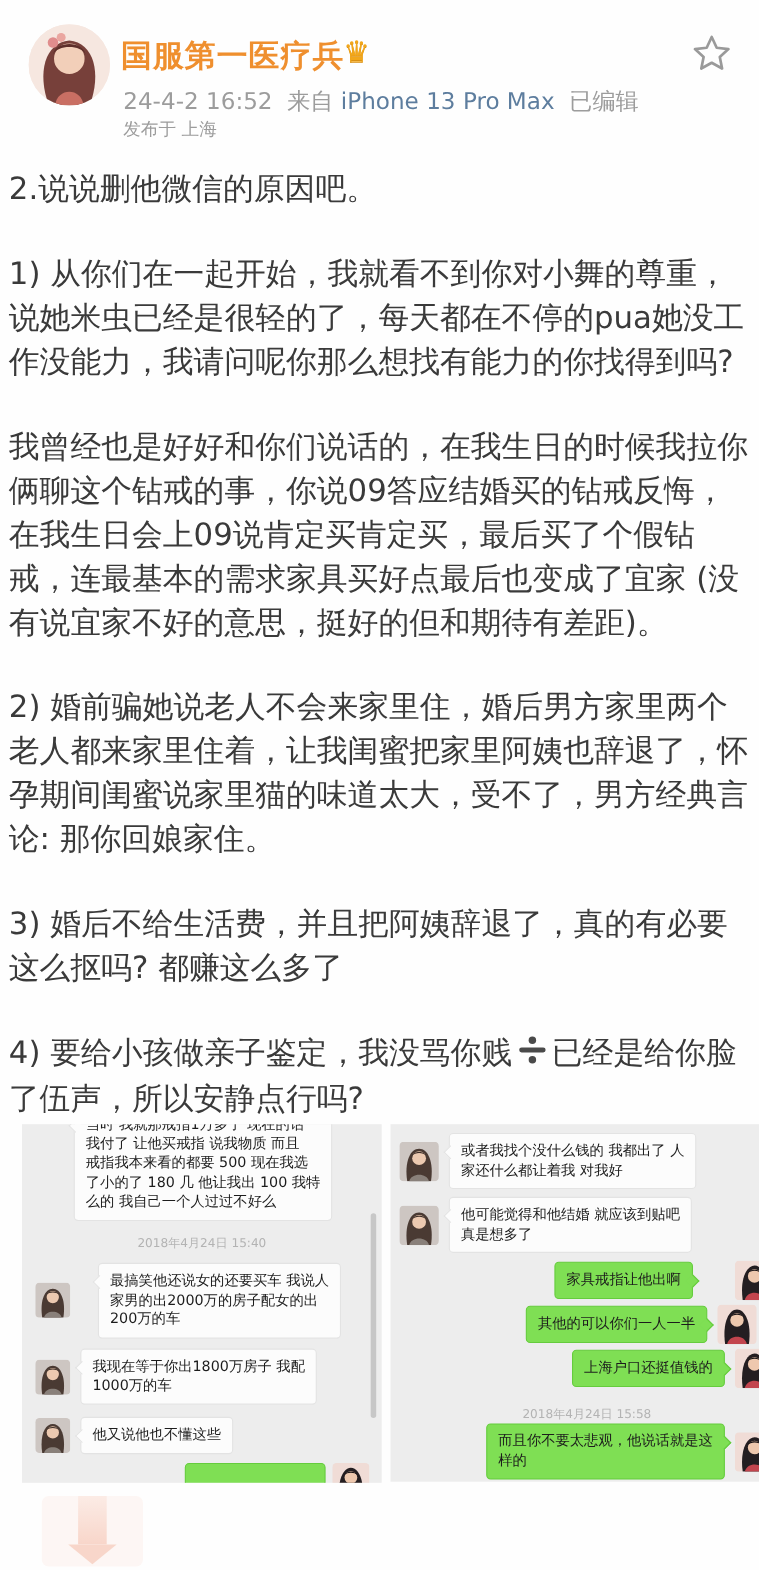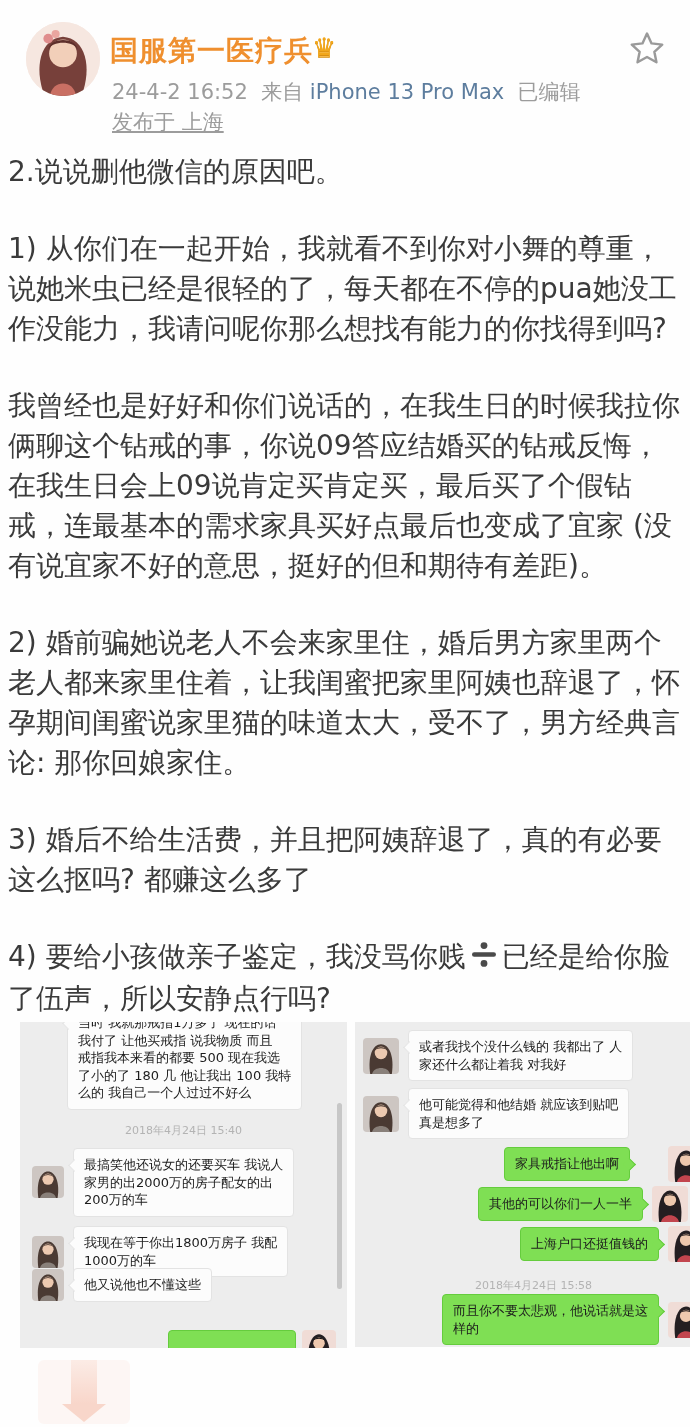--- a/index.html
+++ b/index.html
@@ -17,21 +17,21 @@
   .username {
     position:absolute; left:110px; top:32px; font-size:28px; font-weight:bold;
     color:#ef8f2e; letter-spacing:1px;
   }
   .vip-crown {
     position:absolute; left:312px; top:32px; font-size:27px; color:#f2a71b;
     text-shadow:0 1px 0 #d98f12;
   }
   .meta1 { position:absolute; left:112px; top:78px; font-size:21px; color:#9c9c9c; }
   .meta1 .device { color:#5d7d9e; }
-  .meta2 { position:absolute; left:112px; top:108px; font-size:21px; color:#9c9c9c;text-decoration:underline; }
+  .meta2 { position:absolute; left:112px; top:108px; font-size:16px; color:#9c9c9c; }
   .fav-star { position:absolute; right:22px; top:28px; width:42px; height:42px; }
 
   
   .body-text {
     position:absolute; left:8px; top:152px; width:676px;
     font-size:28px; line-height:40px; color:#3a3a3a;
   }
   .body-text p { margin:0 0 37px 0; }
   .divsym { display:inline-block; vertical-align:-2px; margin:0 3px; }
 
@@ -142,21 +142,21 @@
 
   <div class="shot" id="shot-left">
     <div class="crow" style="left:47px; top:-16px;">
       <div class="bubble tail-l" style="margin-left:0;">当时 我就那戒指1万多了 现在的话
 我付了 让他买戒指 说我物质 而且
 戒指我本来看的都要 500 现在我选
 了小的了 180 几 他让我出 100 我特
 么的 我自己一个人过过不好么</div>
     </div>
     <div class="cts" style="top:101px;">2018年4月24日 15:40</div>
-    <div class="crow" style="left:12px; top:126px;">
+    <div class="crow" style="left:12px; top:126px;gap:16px;">
       <div class="cava">
           <svg viewBox="0 0 40 40">
             <rect width="40" height="40" fill="#cdc6c2"></rect>
             <path d="M8 40 C5 20 11 7 20 7 C29 7 35 20 32 40 Z" fill="#4a3a33"></path>
             <circle cx="20" cy="16.5" r="7" fill="#ecc9b0"></circle>
             <path d="M13 14 C14 9 26 9 27 14 C24 10.5 16 10.5 13 14 Z" fill="#3c2e28"></path>
             <path d="M10 40 C12 31 28 31 30 40 Z" fill="#89807a"></path>
           </svg>
         </div>
       <div class="bubble tail-l">最搞笑他还说女的还要买车 我说人
@@ -169,21 +169,21 @@
             <rect width="40" height="40" fill="#cdc6c2"></rect>
             <path d="M8 40 C5 20 11 7 20 7 C29 7 35 20 32 40 Z" fill="#4a3a33"></path>
             <circle cx="20" cy="16.5" r="7" fill="#ecc9b0"></circle>
             <path d="M13 14 C14 9 26 9 27 14 C24 10.5 16 10.5 13 14 Z" fill="#3c2e28"></path>
             <path d="M10 40 C12 31 28 31 30 40 Z" fill="#89807a"></path>
           </svg>
         </div>
       <div class="bubble tail-l">我现在等于你出1800万房子 我配
 1000万的车</div>
     </div>
-    <div class="crow" style="left:12px; top:246px;">
+    <div class="crow" style="left:12px; top:266px;">
       <div class="cava">
           <svg viewBox="0 0 40 40">
             <rect width="40" height="40" fill="#cdc6c2"></rect>
             <path d="M8 40 C5 20 11 7 20 7 C29 7 35 20 32 40 Z" fill="#4a3a33"></path>
             <circle cx="20" cy="16.5" r="7" fill="#ecc9b0"></circle>
             <path d="M13 14 C14 9 26 9 27 14 C24 10.5 16 10.5 13 14 Z" fill="#3c2e28"></path>
             <path d="M10 40 C12 31 28 31 30 40 Z" fill="#89807a"></path>
           </svg>
         </div>
       <div class="bubble tail-l">他又说他也不懂这些</div>

